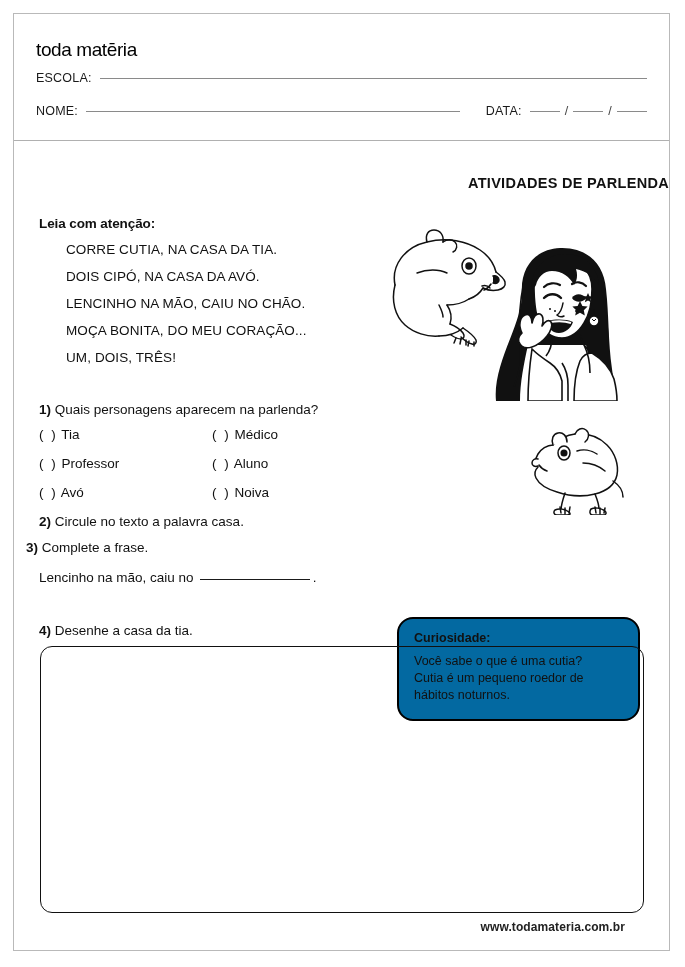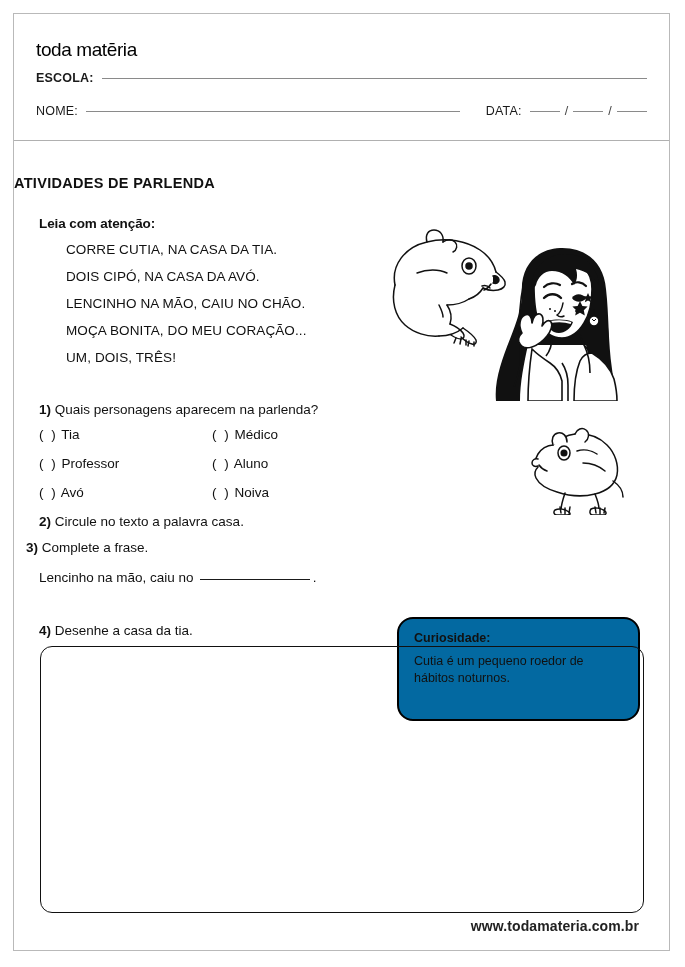--- a/index.html
+++ b/index.html
@@ -49,21 +49,21 @@
   .field-row {
     position: absolute;
     left: 22px;
     right: 22px;
     display: flex;
     align-items: baseline;
     font-size: 12.5px;
     letter-spacing: 0.2px;
     color: #1a1a1a;
   }
-  .field-escola { top: 57px; font-weight: bold; }
+  .field-escola { top: 57px; }
   .field-nome { top: 90px; }
   .field-label {
     white-space: nowrap;
     margin-right: 8px;
   }
   .rule {
     flex: 1 1 auto;
     border-bottom: 1px solid #8a8a8a;
     height: 1px;
     transform: translateY(-3px);
@@ -89,21 +89,21 @@
     position: absolute;
     left: 0;
     top: 127px;
     right: 0;
     bottom: 0;
   }
   .title {
     position: absolute;
     left: 0; right: 0;
     top: 34px;
-    text-align: left;
+    text-align: right;
     font-size: 14.5px;
     font-weight: bold;
     letter-spacing: 0.3px;
   }
 
   .lead {
     position: absolute;
     left: 25px;
     top: 75px;
     font-size: 13.5px;
@@ -183,23 +183,23 @@
     top: 505px;
     width: 604px;
     height: 267px;
     border: 1.4px solid #111;
     border-radius: 12px;
     box-sizing: border-box;
   }
 
   .footer {
     position: absolute;
-    right: 30px;
+    right: 44px;
     bottom: 16px;
-    font-size: 14px;
+    font-size: 12px;
     font-weight: bold;
     color: #222;
     letter-spacing: 0.1px;
   }
 
   
   .callout {
     position: absolute;
     left: 383px;
     top: 476px;
@@ -415,20 +415,21 @@
           <path d="M44 90 L43 84 M48 91 L48 85 M52 90 L53 84"></path>
           <path d="M79 90 L78 84 M83 91 L83 85 M87 90 L88 85"></path>
           <path d="M96 58 C102 62 106 68 106 74"></path>
         </g>
       </svg>
     </div>
 
     <div class="callout">
       <div class="callout-title">Curiosidade:</div>
       <div class="callout-body">
+        <div>Você sabe o que é uma cutia?</div>
         <div>Cutia é um pequeno roedor de</div>
         <div>hábitos noturnos.</div>
       </div>
     </div>
 
     <div class="q4">
       <span class="q-num">4)</span>
       <span>Desenhe a casa da tia.</span>
     </div>
     <div class="draw-box"></div>

